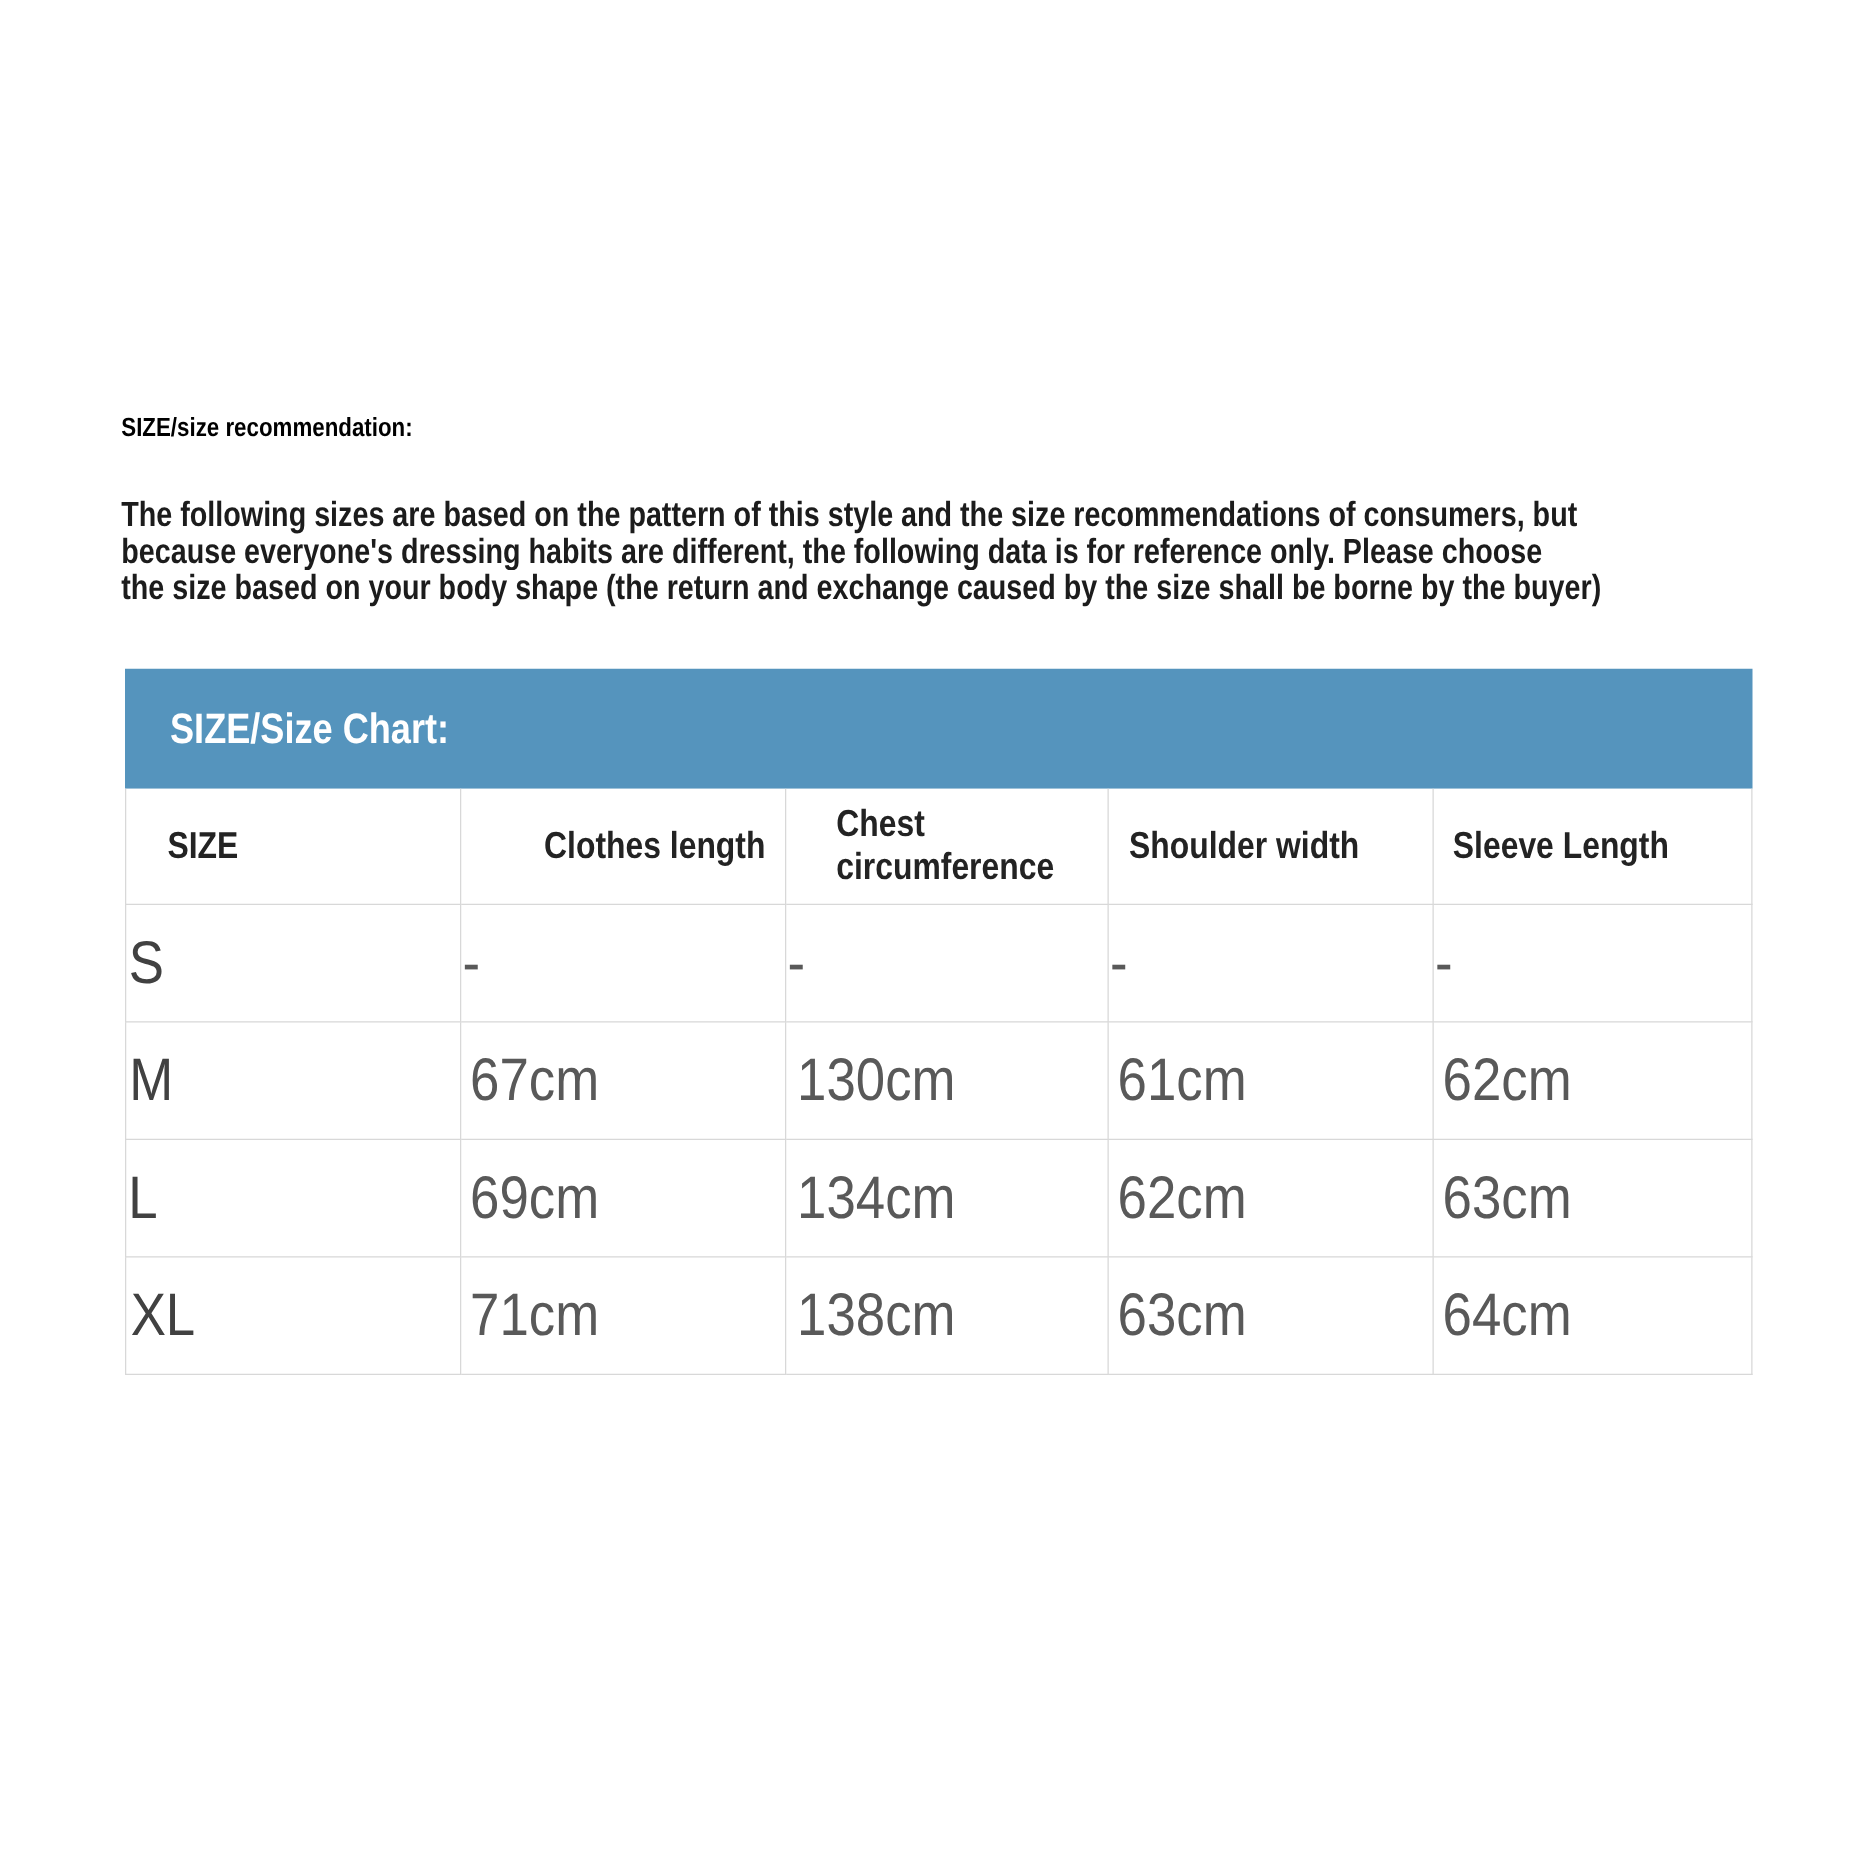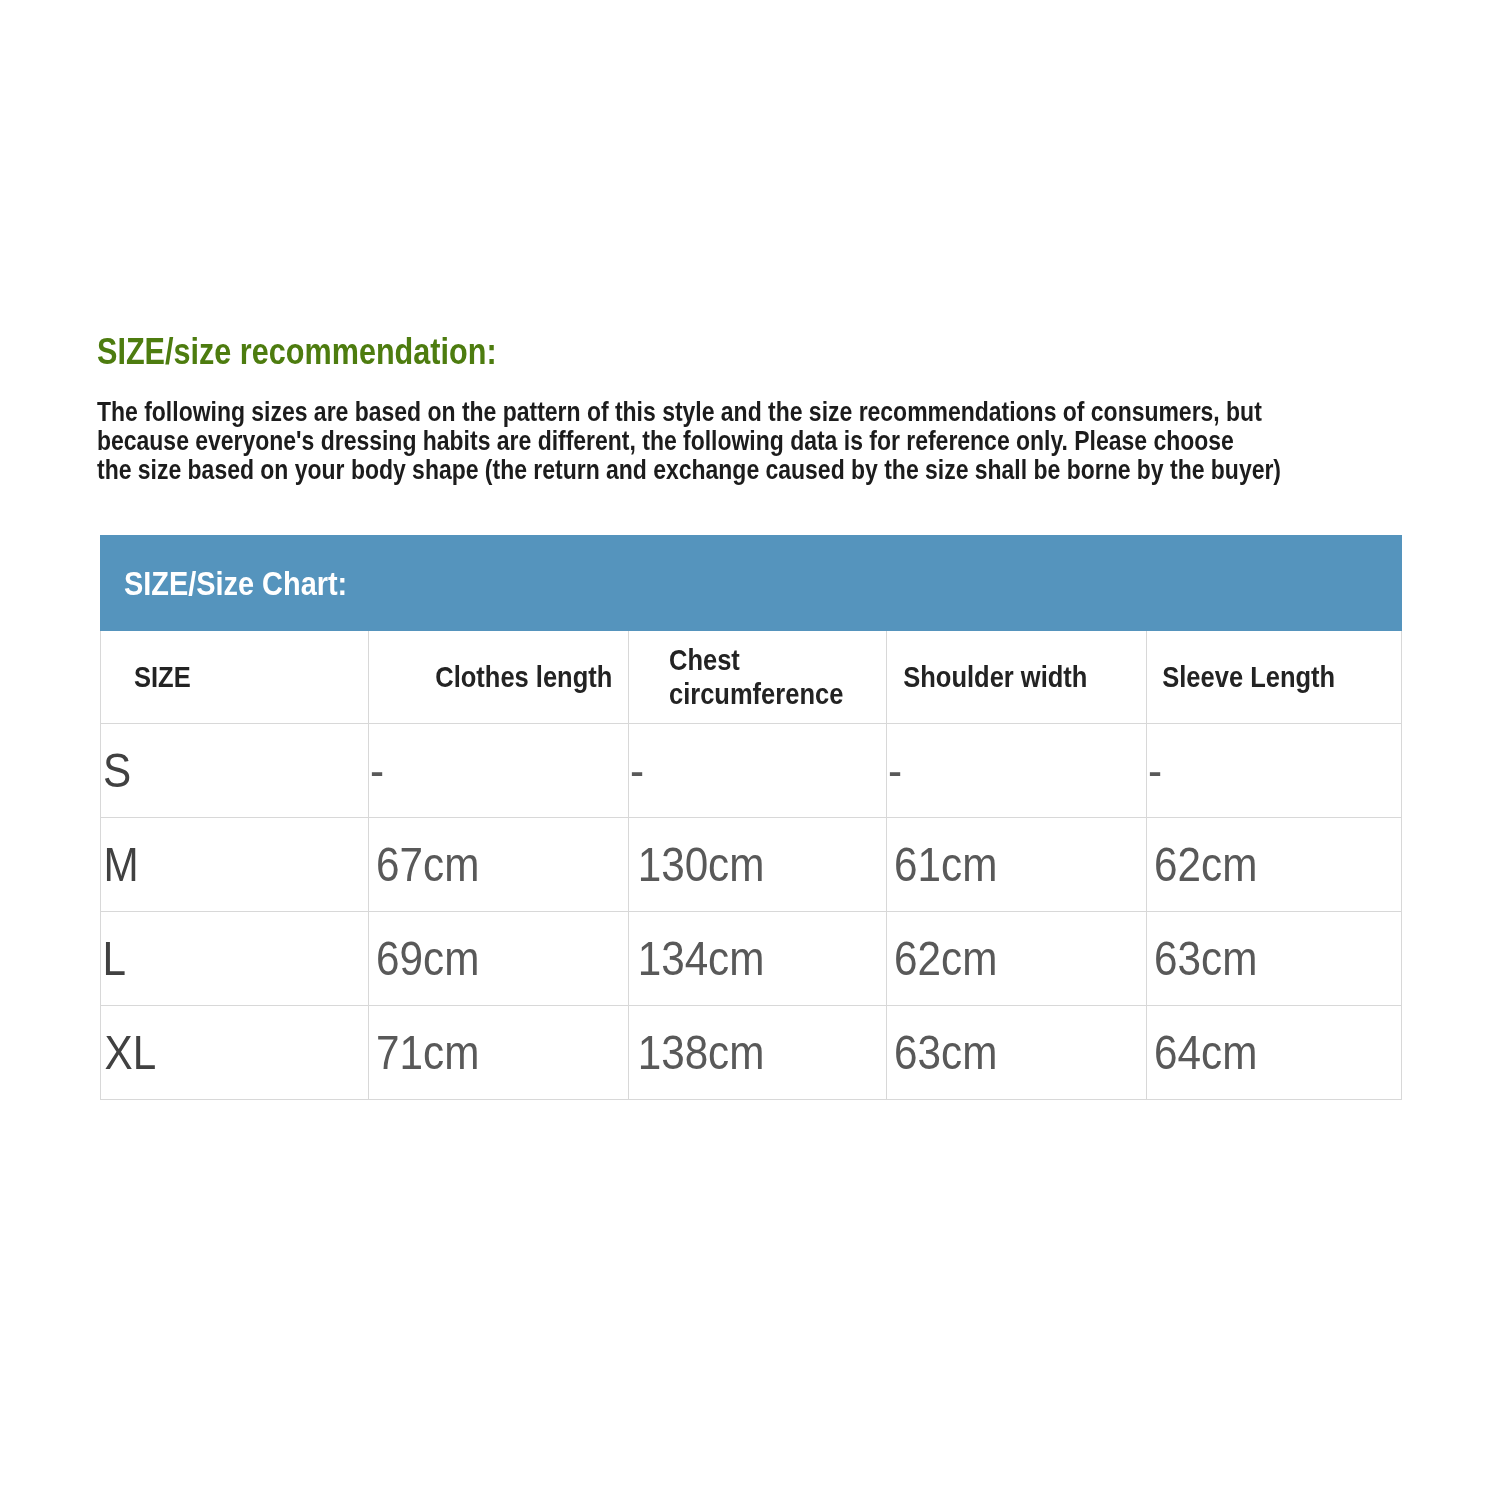--- a/index.html
+++ b/index.html
@@ -9,28 +9,28 @@
   }
   
   .cond{display:inline-block;white-space:nowrap;transform:scaleX(.85);}
   .o-l{transform-origin:left center;}
   .o-r{transform-origin:right center;}
   .o-c{transform-origin:center center;}
   .p82{transform:scaleX(.82);}
   .val{transform:scaleX(.88);}
   .wrap{white-space:normal;line-height:34px;text-align:left;}
 
-  .intro-title{position:absolute;left:97px;top:331px;font-size:36px;font-weight:700;color:#4d7c0f;}
+  .intro-title{position:absolute;left:97px;top:331px;font-size:21px;font-weight:700;color:#000000;}
   .intro-text{position:absolute;left:97px;top:397px;font-size:28px;font-weight:700;line-height:29px;color:#1c1c1c;}
   .intro-text .line{height:29px;}
 
   .chart-block{position:absolute;left:100px;top:535px;width:1302px;}
   .chart-bar{
     height:96px;background:var(--header-bar,#5594bd);
-    display:flex;align-items:center;padding-left:24px;box-sizing:border-box;
+    display:flex;align-items:center;padding-left:36px;box-sizing:border-box;
   }
   .chart-bar .bar-label{font-size:34px;font-weight:700;color:var(--bar-text,#ffffff);}
 
   table.size-table{width:100%;border-collapse:collapse;table-layout:fixed;background:#ffffff;}
   .size-table th,.size-table td{
     border:1px solid var(--border,#d8d8d8);
     text-align:left;vertical-align:middle;padding:0;overflow:hidden;
   }
   .size-table thead th{height:92px;font-size:30px;font-weight:700;color:#232323;border-top:none;}
   .size-table tbody td{height:93px;font-size:48px;font-weight:400;color:var(--value-text,#595959);}

